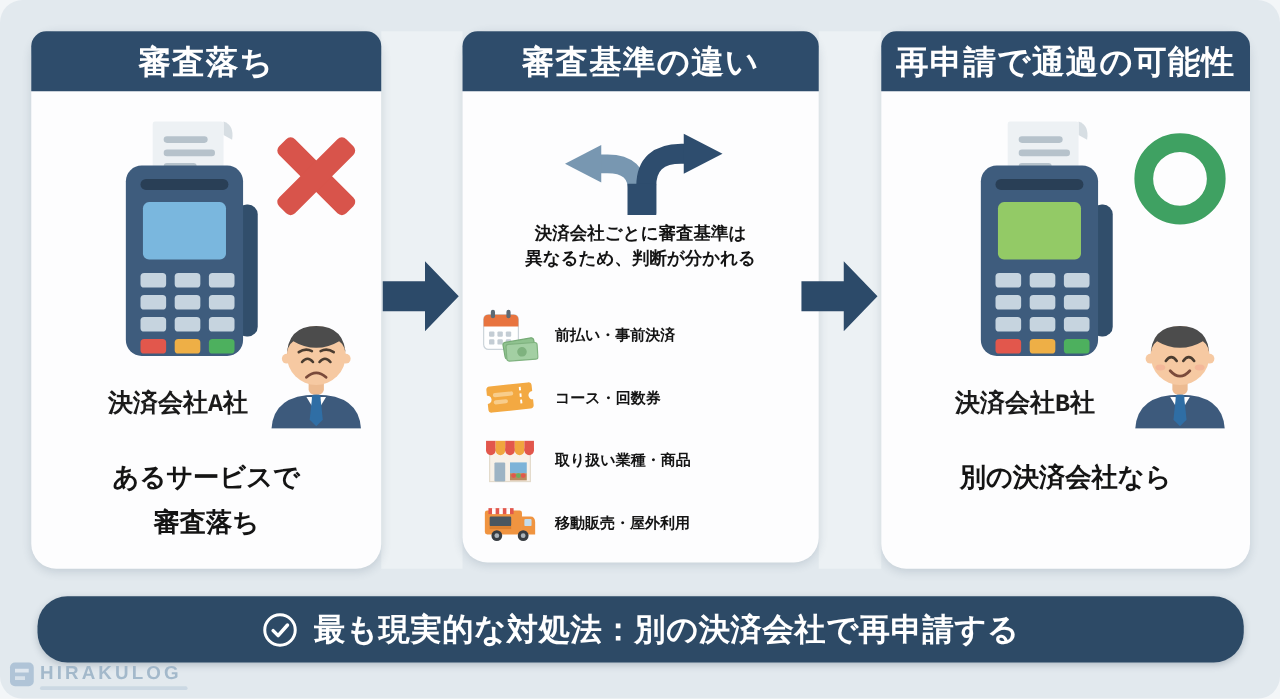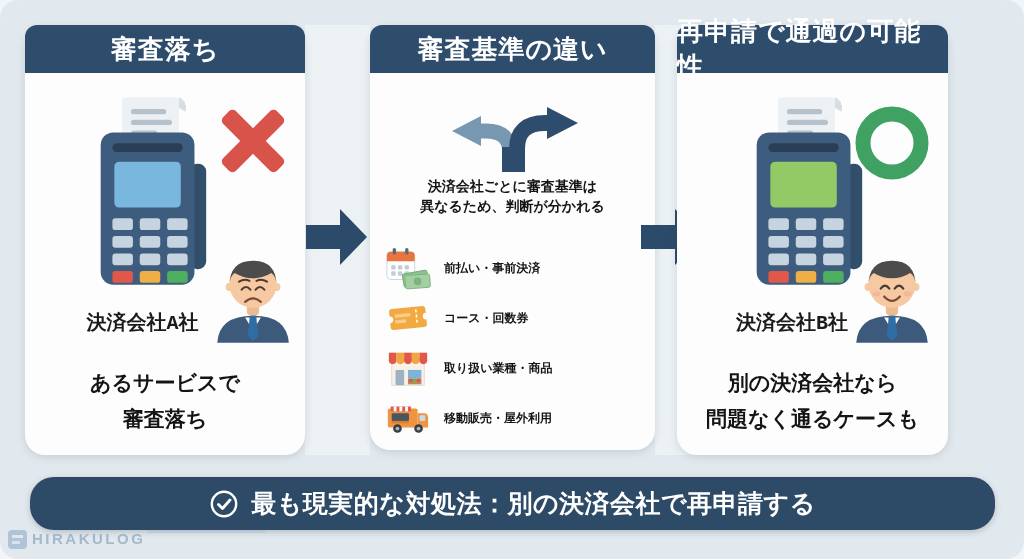--- a/index.html
+++ b/index.html
@@ -7,21 +7,21 @@
   .canvas { position:relative; width:1024px; height:559px; background:#f3f6f8; overflow:hidden; }
   .bg { position:absolute; inset:0; border-radius:18px; background:#e2e9ee; }
   .gap-strip { position:absolute; top:25px; height:430px; background:#ecf1f4; }
   #gap-1 { left:305px; width:65px; }
   #gap-2 { left:655px; width:50px; }
 
   .panel { position:absolute; top:25px; background:#fdfdfe; border-radius:20px;
            box-shadow:0 2px 8px rgba(44,70,95,.16); }
   #panel-left   { left:25px;  width:280px; height:430px; }
   #panel-middle { left:370px; width:285px; height:425px; }
-  #panel-right  { left:677px; width:271px; height:430px; }
+  #panel-right  { left:705px; width:295px; height:430px; }
 
   .panel-header { height:48px; background:#2e4c6b; border-radius:12px 12px 0 0;
                   display:flex; align-items:center; justify-content:center;
                   color:#fff; font-weight:700; font-size:26px; letter-spacing:1px; }
 
   .terminal { position:absolute; width:127px; height:196px; }
   #panel-left  .terminal { left:62px; top:68px; }
   #panel-right .terminal { left:66px; top:68px; }
 
   .result-mark { position:absolute; width:80px; height:80px; }
@@ -57,21 +57,21 @@
                 justify-content:center; gap:12px; box-shadow:0 2px 6px rgba(40,60,80,.25); }
   .footer-text { color:#fff; font-weight:700; font-size:25px; letter-spacing:.5px; }
 
   .watermark { position:absolute; left:8px; top:530px; display:flex; align-items:flex-start; gap:5px; }
   .wm-icon { width:19px; height:19px; border-radius:4px; background:rgba(125,160,192,.5);
              position:relative; }
   .wm-icon::before { content:""; position:absolute; left:4px; top:5px; width:11px; height:3px;
                      background:rgba(255,255,255,.6); }
   .wm-icon::after  { content:""; position:absolute; left:4px; top:11px; width:8px; height:3px;
                      background:rgba(255,255,255,.5); }
-  .wm-col { display:flex; flex-direction:row; gap:2px; }
+  .wm-col { display:flex; flex-direction:column; gap:2px; }
   .wm-text { font-size:15px; font-weight:800; letter-spacing:2.5px; color:rgba(148,173,194,.8); }
   .wm-sub { width:118px; height:3px; background:rgba(160,185,205,.35); border-radius:2px; }
 </style>
 </head>
 <body>
 
 <div class="canvas">
   <div class="bg"></div>
   <div class="gap-strip" id="gap-1"></div>
   <div class="gap-strip" id="gap-2"></div>
@@ -322,21 +322,20 @@
         </g>
         <ellipse cx="37" cy="49" rx="4.5" ry="2.8" fill="#f2a792" opacity=".55"></ellipse>
         <ellipse cx="73" cy="49" rx="4.5" ry="2.8" fill="#f2a792" opacity=".55"></ellipse>
         <path d="M46 52 Q55 62 64 52" stroke="#7a4a3a" stroke-width="2.6" fill="none" stroke-linecap="round"></path>
       </svg>
     </span>
 
     <div class="terminal-label">決済会社B社</div>
     <div class="panel-caption">
       <div>別の決済会社なら</div>
-      <div>問題なく通るケースも</div>
     </div>
   </div>
 
   <div class="footer-bar">
     <span style="display:flex;">
       <svg viewBox="0 0 30 30" width="30" height="30">
         <circle cx="15" cy="15" r="12.2" stroke="#fff" stroke-width="2.4" fill="none"></circle>
         <path d="M9.5 15.5 l4 4 l7.5 -8.5" stroke="#fff" stroke-width="2.8" fill="none" stroke-linecap="round" stroke-linejoin="round"></path>
       </svg>
     </span>

